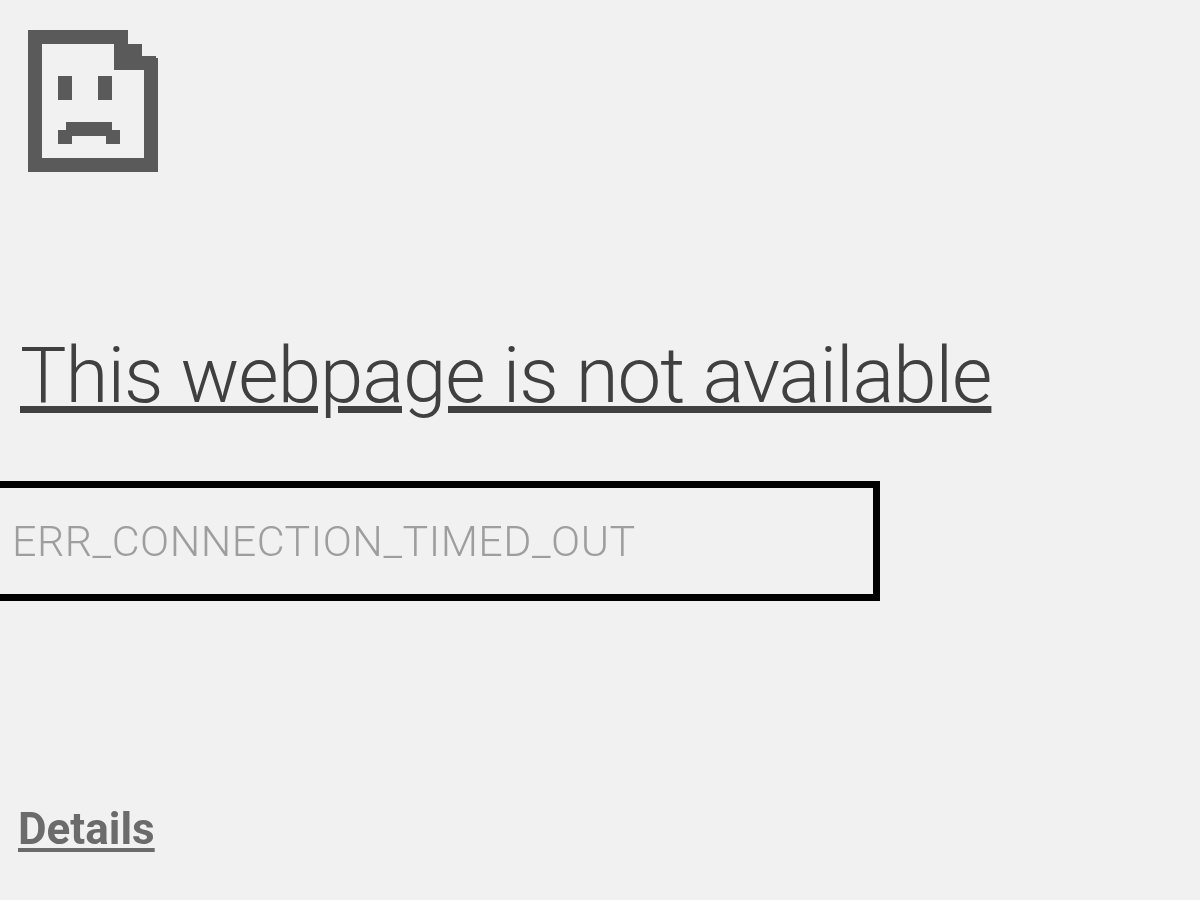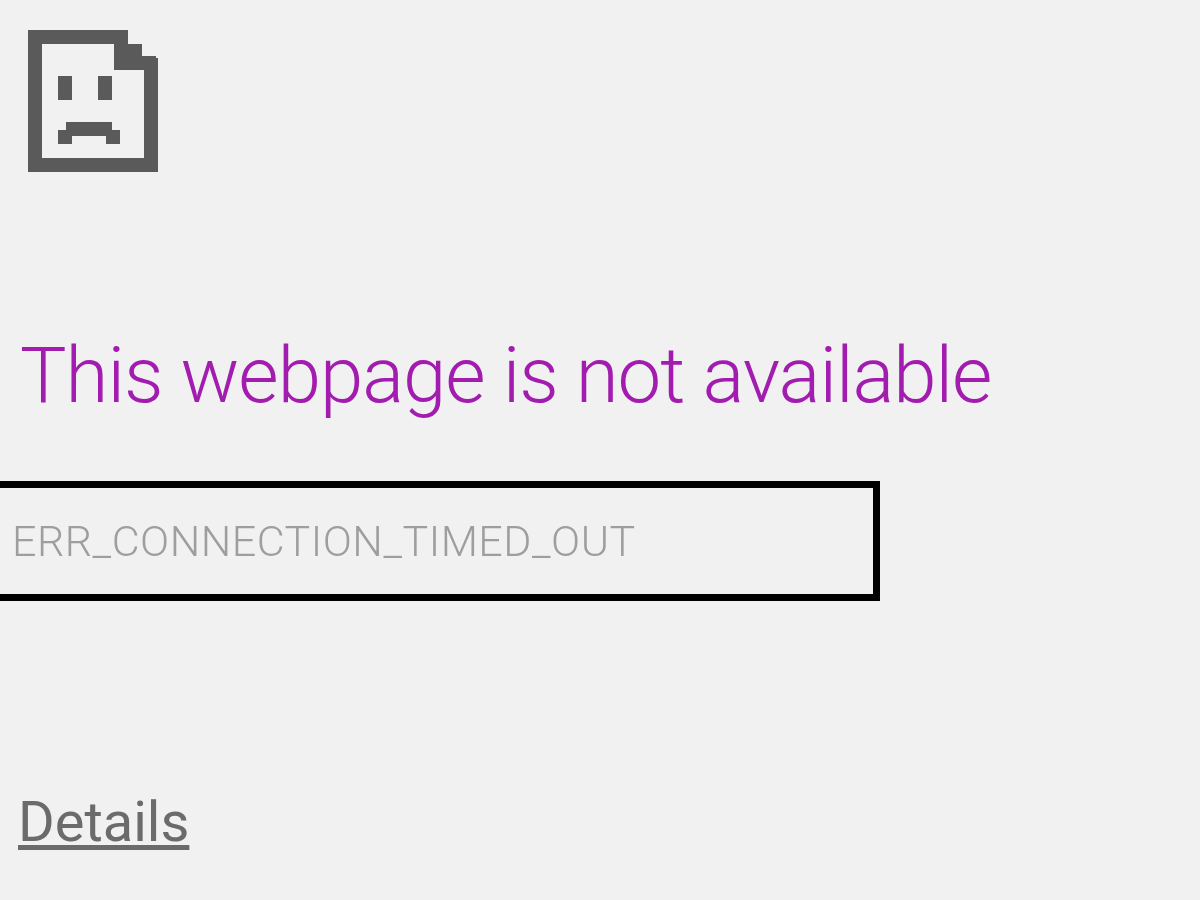--- a/index.html
+++ b/index.html
@@ -21,45 +21,46 @@
     .icon-wrapper {
       margin-bottom: 150px;
       margin-top: 0;
     }
     .sad-page-icon {
       display: block;
     }
     .error-heading {
       font-size: 78px;
       font-weight: 300;
-      color: #a21caf;
+      color: #404040;
       letter-spacing: -1px;
       margin-bottom: 60px;
       margin-left: 2px;
+      text-decoration: underline;
     }
     .error-code-box {
       border: 7px solid #000000;
       border-left: none;
       padding: 28px 24px 28px 0;
       margin-left: -18px;
       width: 880px;
     }
     .error-code-text {
       font-size: 43px;
       font-weight: 300;
       color: #9e9e9e;
       letter-spacing: 0.5px;
       margin-left: 12px;
     }
     .details-link {
       position: absolute;
       bottom: 45px;
       left: 18px;
-      font-size: 56px;
-      font-weight: 400;
+      font-size: 44px;
+      font-weight: 700;
       color: #6b6b6b;
       text-decoration: underline;
       text-underline-offset: 4px;
       cursor: pointer;
     }
   </style>
 </head>
 <body>
 
 <div class="error-container">

